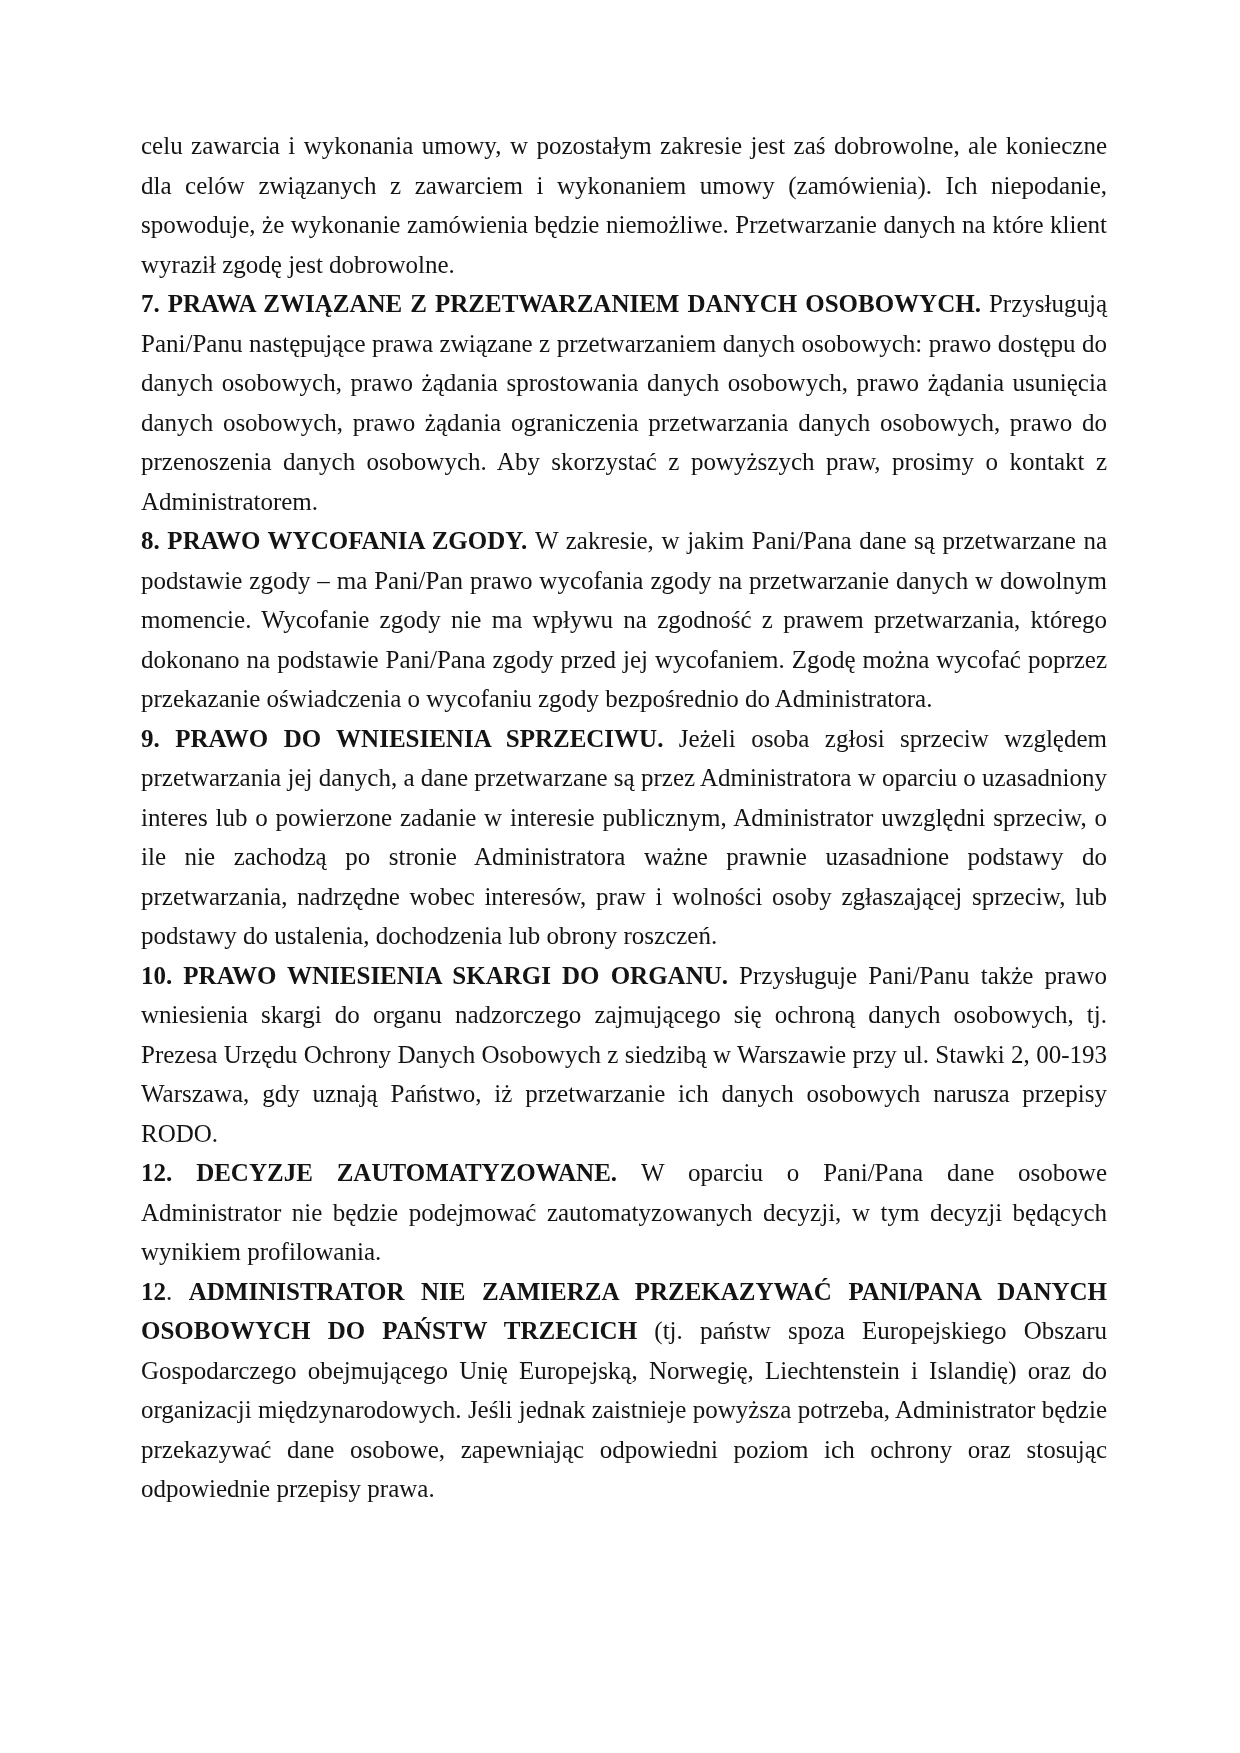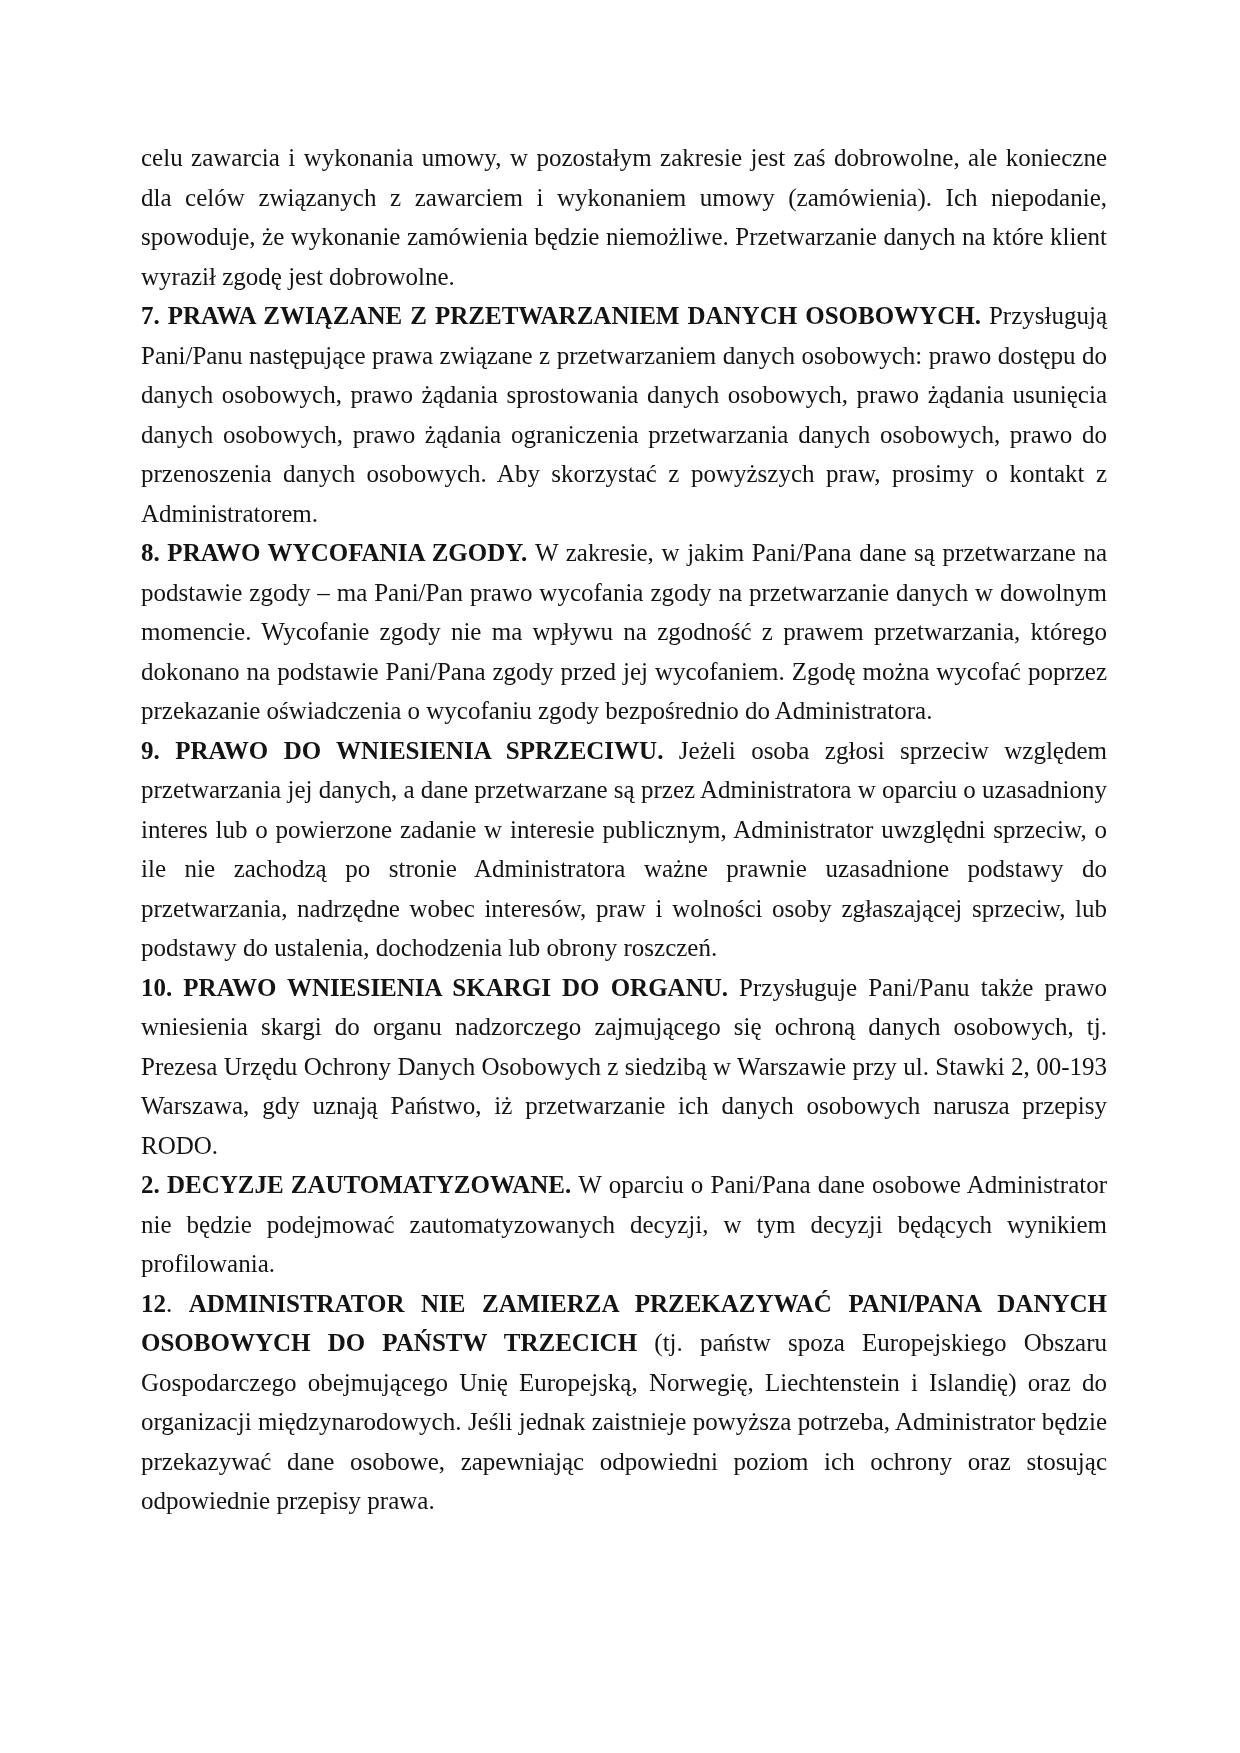--- a/index.html
+++ b/index.html
@@ -10,21 +10,21 @@
   .page {
     position: relative;
     width: 1240px;
     height: 1753px;
     background: #ffffff;
     overflow: hidden;
   }
   .doc-body {
     position: absolute;
     left: 141px;
-    top: 138px;
+    top: 126px;
     width: 966px;
     font-family: "Liberation Serif", "DejaVu Serif", serif;
     font-size: 25px;
     line-height: 39.5px;
     color: #141414;
     text-align: justify;
     text-justify: inter-word;
   }
   .para {
     margin: 0;
@@ -40,16 +40,16 @@
 </head>
 <body>
 
 <div class="page">
   <div class="doc-body" id="doc-body">
       <p class="para"><span class="seg">celu zawarcia i wykonania umowy, w pozostałym zakresie jest zaś dobrowolne, ale konieczne dla celów związanych z zawarciem i wykonaniem umowy (zamówienia). Ich niepodanie, spowoduje, że wykonanie zamówienia będzie niemożliwe. Przetwarzanie danych na które klient wyraził zgodę jest dobrowolne.</span></p>
       <p class="para"><span class="seg bold underline">7. PRAWA ZWIĄZANE Z PRZETWARZANIEM DANYCH OSOBOWYCH. </span><span class="seg">Przysługują Pani/Panu następujące prawa związane z przetwarzaniem danych osobowych: prawo dostępu do danych osobowych, prawo żądania sprostowania danych osobowych, prawo żądania usunięcia danych osobowych, prawo żądania ograniczenia przetwarzania danych osobowych, prawo do przenoszenia danych osobowych. Aby skorzystać z powyższych praw, prosimy o kontakt z Administratorem.</span></p>
       <p class="para"><span class="seg bold underline">8. PRAWO WYCOFANIA ZGODY. </span><span class="seg">W zakresie, w jakim Pani/Pana dane są przetwarzane na podstawie zgody – ma Pani/Pan prawo wycofania zgody na przetwarzanie danych w dowolnym momencie. Wycofanie zgody nie ma wpływu na zgodność z prawem przetwarzania, którego dokonano na podstawie Pani/Pana zgody przed jej wycofaniem. Zgodę można wycofać poprzez przekazanie oświadczenia o wycofaniu zgody bezpośrednio do Administratora.</span></p>
       <p class="para"><span class="seg bold underline">9. PRAWO DO WNIESIENIA SPRZECIWU. </span><span class="seg">Jeżeli osoba zgłosi sprzeciw względem przetwarzania jej danych, a dane przetwarzane są przez Administratora w oparciu o uzasadniony interes lub o powierzone zadanie w interesie publicznym, Administrator uwzględni sprzeciw, o ile nie zachodzą po stronie Administratora ważne prawnie uzasadnione podstawy do przetwarzania, nadrzędne wobec interesów, praw i wolności osoby zgłaszającej sprzeciw, lub podstawy do ustalenia, dochodzenia lub obrony roszczeń.</span></p>
       <p class="para"><span class="seg bold underline">10. PRAWO WNIESIENIA SKARGI DO ORGANU. </span><span class="seg">Przysługuje Pani/Panu także prawo wniesienia skargi do organu nadzorczego zajmującego się ochroną danych osobowych, tj. Prezesa Urzędu Ochrony Danych Osobowych z siedzibą w Warszawie przy ul. Stawki 2, 00-193 Warszawa, gdy uznają Państwo, iż przetwarzanie ich danych osobowych narusza przepisy RODO.</span></p>
-      <p class="para"><span class="seg bold underline">2. DECYZJE ZAUTOMATYZOWANE. </span><span class="seg">W oparciu o Pani/Pana dane osobowe Administrator nie będzie podejmować zautomatyzowanych decyzji, w tym decyzji będących wynikiem profilowania.</span></p>
+      <p class="para"><span class="seg bold underline">12. DECYZJE ZAUTOMATYZOWANE. </span><span class="seg">W oparciu o Pani/Pana dane osobowe Administrator nie będzie podejmować zautomatyzowanych decyzji, w tym decyzji będących wynikiem profilowania.</span></p>
       <p class="para"><span class="seg bold underline">12</span><span class="seg underline">. </span><span class="seg bold underline">ADMINISTRATOR NIE ZAMIERZA PRZEKAZYWAĆ PANI/PANA DANYCH OSOBOWYCH DO PAŃSTW TRZECICH</span><span class="seg"> (tj. państw spoza Europejskiego Obszaru Gospodarczego obejmującego Unię Europejską, Norwegię, Liechtenstein i Islandię) oraz do organizacji międzynarodowych. Jeśli jednak zaistnieje powyższa potrzeba, Administrator będzie przekazywać dane osobowe, zapewniając odpowiedni poziom ich ochrony oraz stosując odpowiednie przepisy prawa.</span></p>
     </div>
 </div>
 
 </body></html>

